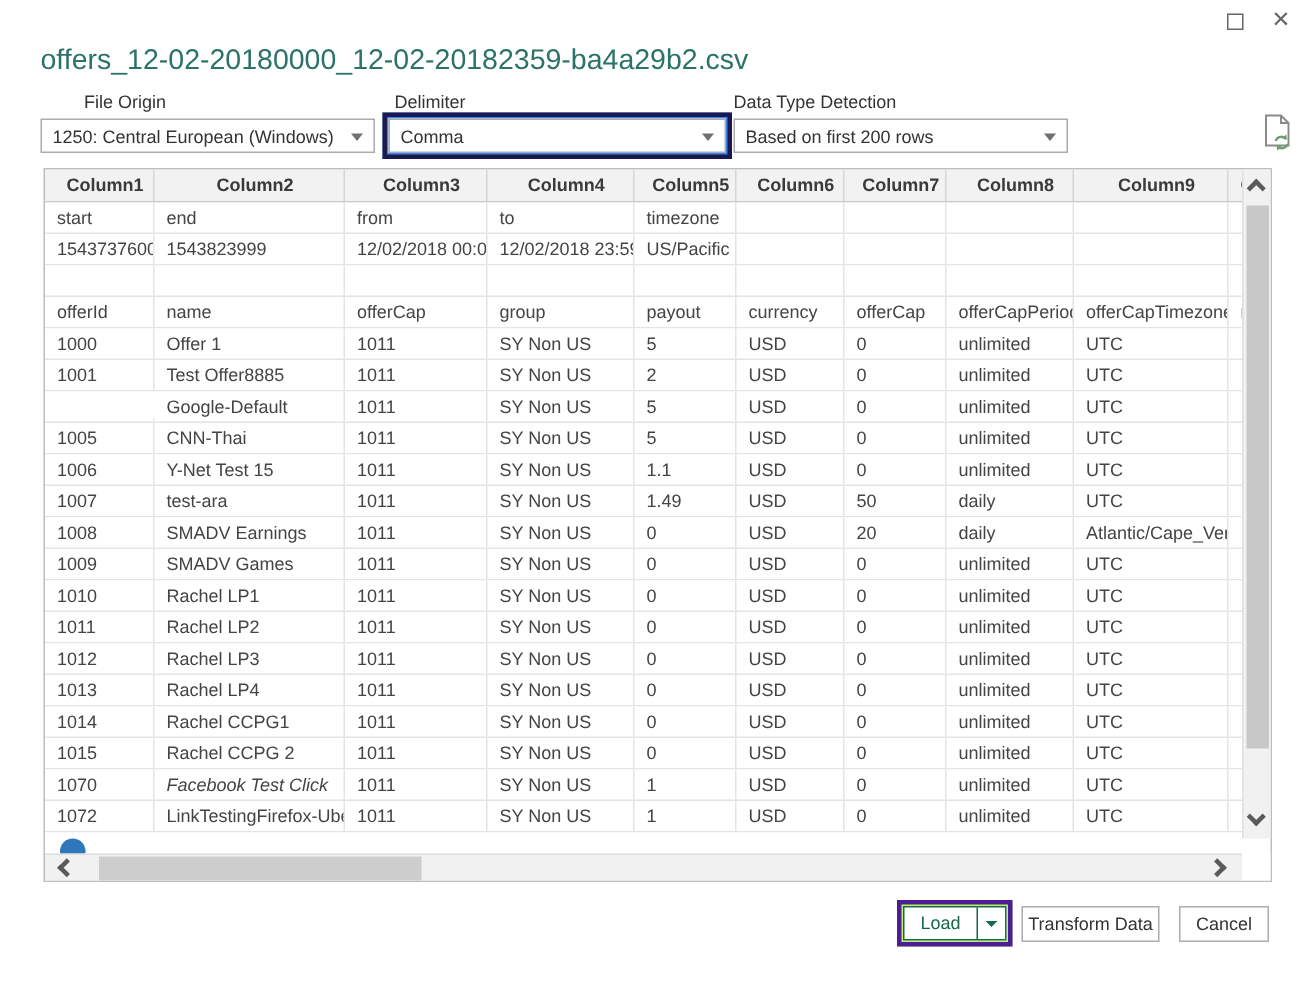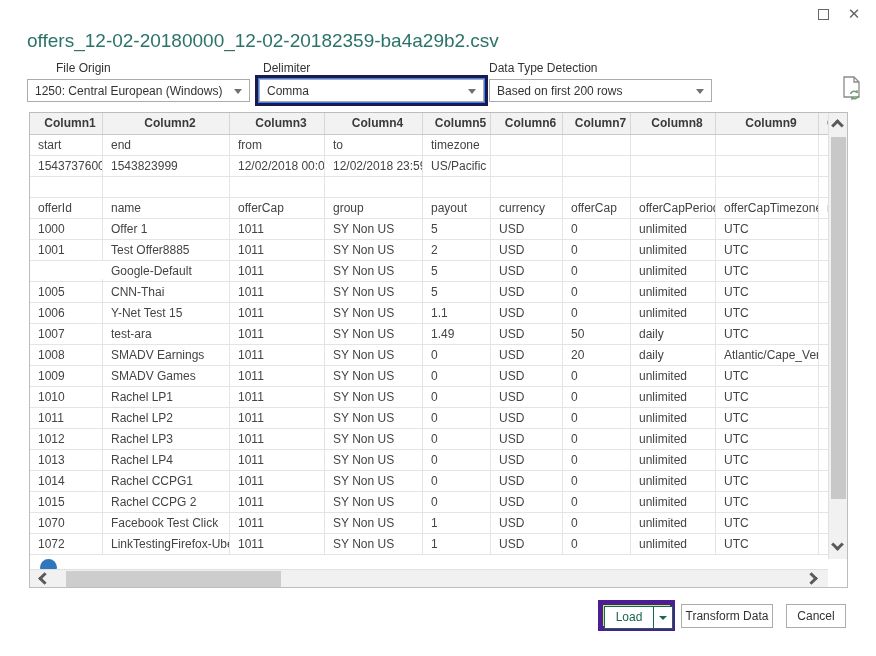--- a/index.html
+++ b/index.html
@@ -65,21 +65,21 @@
   .h-thumb { position:absolute; left:36px; top:1px; width:215px; height:16px; background:#cdcdcd; cursor:pointer; }
   .corner { position:absolute; right:0; bottom:0; width:19px; height:18px; background:#fff; }
 
   
   .btn { position:absolute; top:604px; height:24px; background:#fff; border:1px solid #ababab;
     font-size:12px; color:#333; text-align:center; cursor:pointer;
     font-family:"Liberation Sans", sans-serif; }
   .btn-transform { left:681px; width:92px; }
   .btn-cancel { left:786px; width:60px; }
   .load-ring { position:absolute; left:598px; top:600px; width:77px; height:31px;
-    border:5px solid #4c1d95; background:#bef264; }
+    border:3px solid #4c1d95; background:#bef264; }
   .load-split { position:absolute; left:1px; top:1px; width:69px; height:23px;
     border:1px solid #17694a; display:flex; cursor:pointer; background:#fff; }
   .load-main { flex:1; font-size:12px; color:#17694a; line-height:21px; text-align:center; }
   .load-arrow { width:19px; border-left:1px solid #17694a; position:relative; }
   .load-arrow::after { content:""; position:absolute; left:5px; top:9px; width:0; height:0;
     border-left:4px solid transparent; border-right:4px solid transparent;
     border-top:4px solid #17694a; }
 </style>
 </head>
 <body>
@@ -349,21 +349,21 @@
             <div class="t-cell" style="width: 98px;">SY Non US</div>
             <div class="t-cell" style="width: 68px;">0</div>
             <div class="t-cell" style="width: 72px;">USD</div>
             <div class="t-cell" style="width: 68px;">0</div>
             <div class="t-cell" style="width: 85px;">unlimited</div>
             <div class="t-cell" style="width: 103px;">UTC</div>
             <div class="t-cell" style="width: 14px;"></div>
           </div>
           <div class="t-row">
             <div class="t-cell" style="width: 73px;">1070</div>
-            <div class="t-cell" style="width: 127px;">Facebook Test Click</div>
+            <div class="t-cell" style="width: 127px; font-style: italic;">Facebook Test Click</div>
             <div class="t-cell" style="width: 95px;">1011</div>
             <div class="t-cell" style="width: 98px;">SY Non US</div>
             <div class="t-cell" style="width: 68px;">1</div>
             <div class="t-cell" style="width: 72px;">USD</div>
             <div class="t-cell" style="width: 68px;">0</div>
             <div class="t-cell" style="width: 85px;">unlimited</div>
             <div class="t-cell" style="width: 103px;">UTC</div>
             <div class="t-cell" style="width: 14px;"></div>
           </div>
           <div class="t-row">

